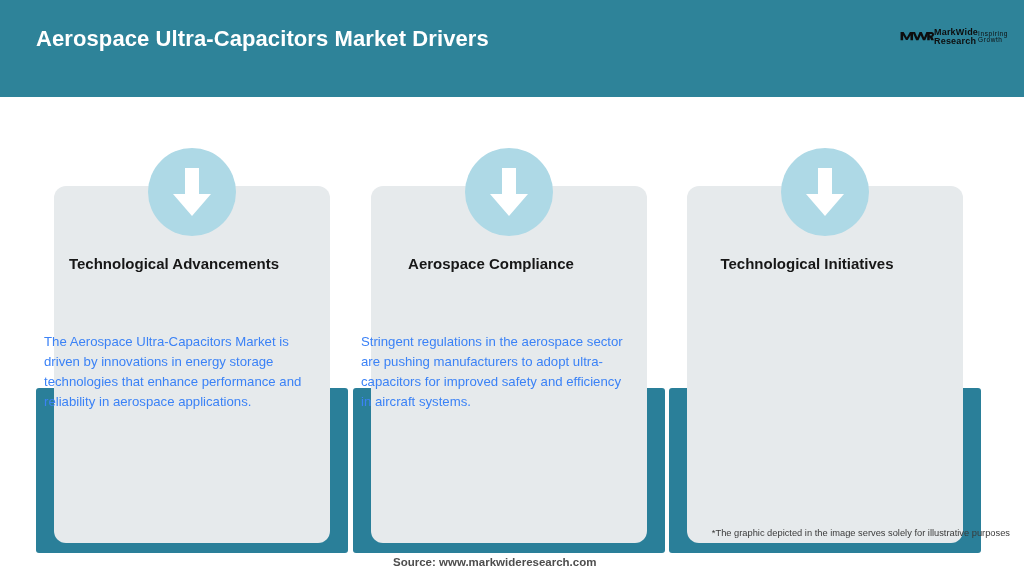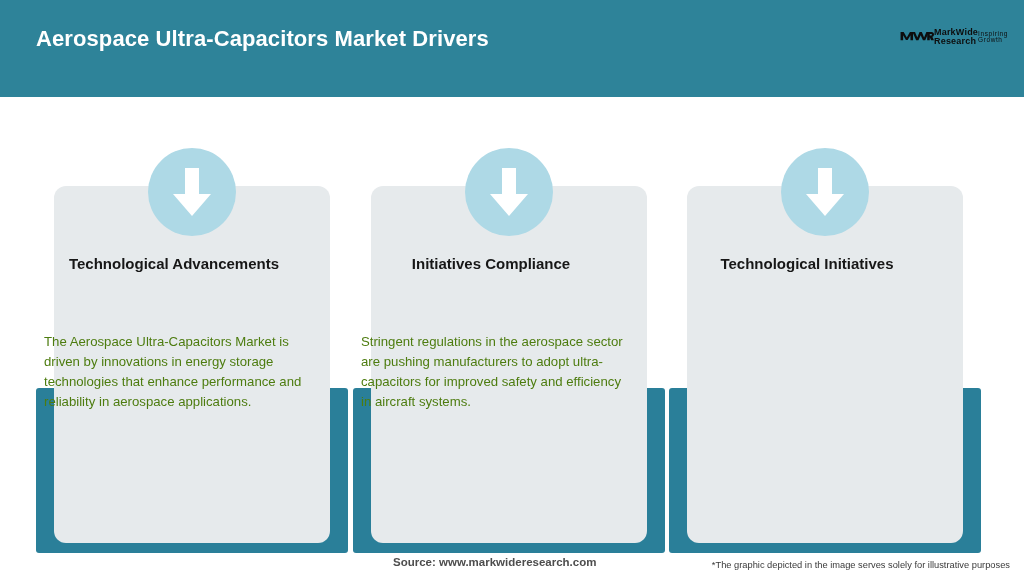--- a/index.html
+++ b/index.html
@@ -57,41 +57,41 @@
     background:#e6eaec;border-radius:12px;
   }
 
   .card-title{
     position:absolute;left:10px;top:150px;width:256px;
     text-align:center;font-size:15px;font-weight:bold;color:#171717;
     line-height:1.2;
   }
   .card-body{
     position:absolute;left:8px;top:227px;width:264px;
-    font-size:13.2px;color:#4d7c0f;line-height:20px;
+    font-size:13.2px;color:#3b82f6;line-height:20px;
   }
 
   
   .circle{
     position:absolute;top:43px;left:50%;transform:translateX(-50%);
     width:88px;height:88px;border-radius:50%;
     background:#aed9e6;
     display:flex;align-items:center;justify-content:center;
     z-index:3;
   }
   .circle svg{display:block;}
 
   
   .source{
     position:absolute;left:393px;top:556px;
     font-size:11.5px;font-weight:bold;color:#4d4d4d;white-space:nowrap;
   }
   .disclaimer{
     position:absolute;right:14px;top:528px;
-    font-size:9.3px;color:#3a3a3a;white-space:nowrap;margin-top:32px;
+    font-size:9.3px;color:#3a3a3a;white-space:nowrap;
   }
 </style>
 </head>
 <body>
 
 <div class="header">
   <div class="header-title">Aerospace Ultra-Capacitors Market Drivers</div>
 
   <div class="logo">
     <svg class="logo-mark" viewBox="0 0 120 34">
@@ -119,21 +119,21 @@
   </div>
 
   <div class="card-group g1">
     <div class="frame"></div>
     <div class="panel"></div>
     <div class="circle">
       <svg width="46" height="52" viewBox="0 0 46 52">
         <path d="M16 2 L30 2 L30 28 L42 28 L23 50 L4 28 L16 28 Z" fill="#ffffff"></path>
       </svg>
     </div>
-    <div class="card-title">Initiatives Compliance</div>
+    <div class="card-title">Aerospace Compliance</div>
     <div class="card-body">Stringent regulations in the aerospace sector are pushing manufacturers to adopt ultra-capacitors for improved safety and efficiency in aircraft systems.</div>
   </div>
 
   <div class="card-group g2">
     <div class="frame"></div>
     <div class="panel"></div>
     <div class="circle">
       <svg width="46" height="52" viewBox="0 0 46 52">
         <path d="M16 2 L30 2 L30 28 L42 28 L23 50 L4 28 L16 28 Z" fill="#ffffff"></path>
       </svg>

